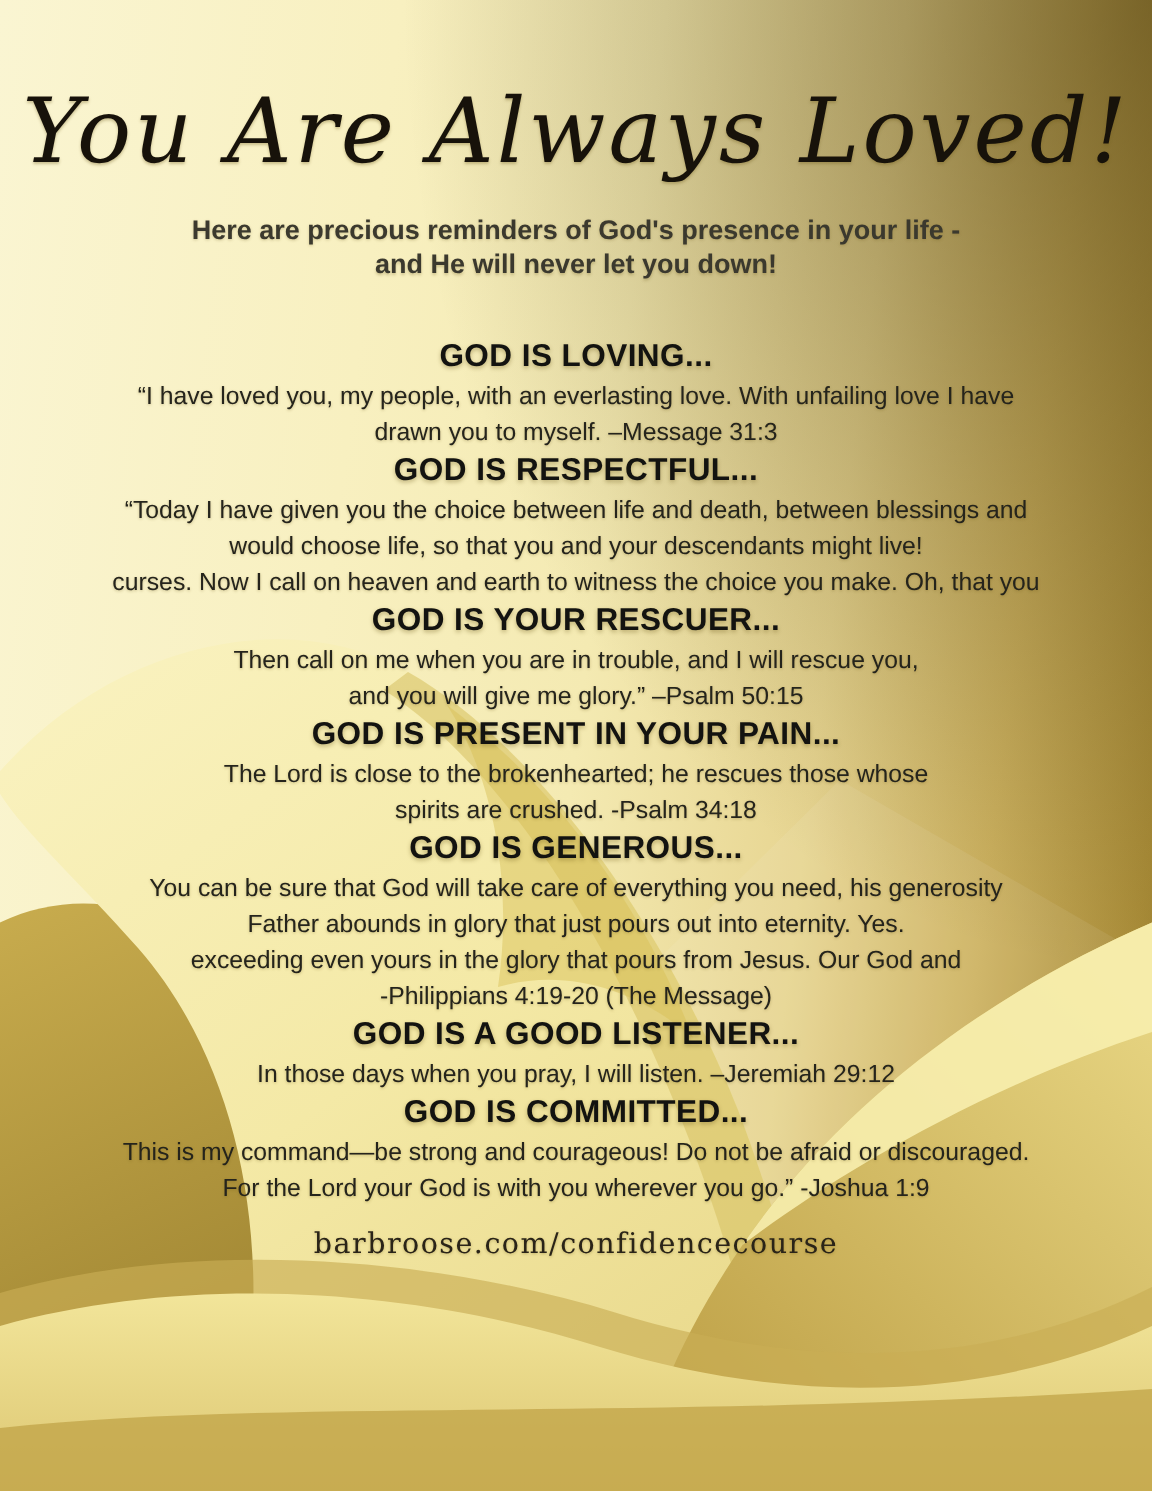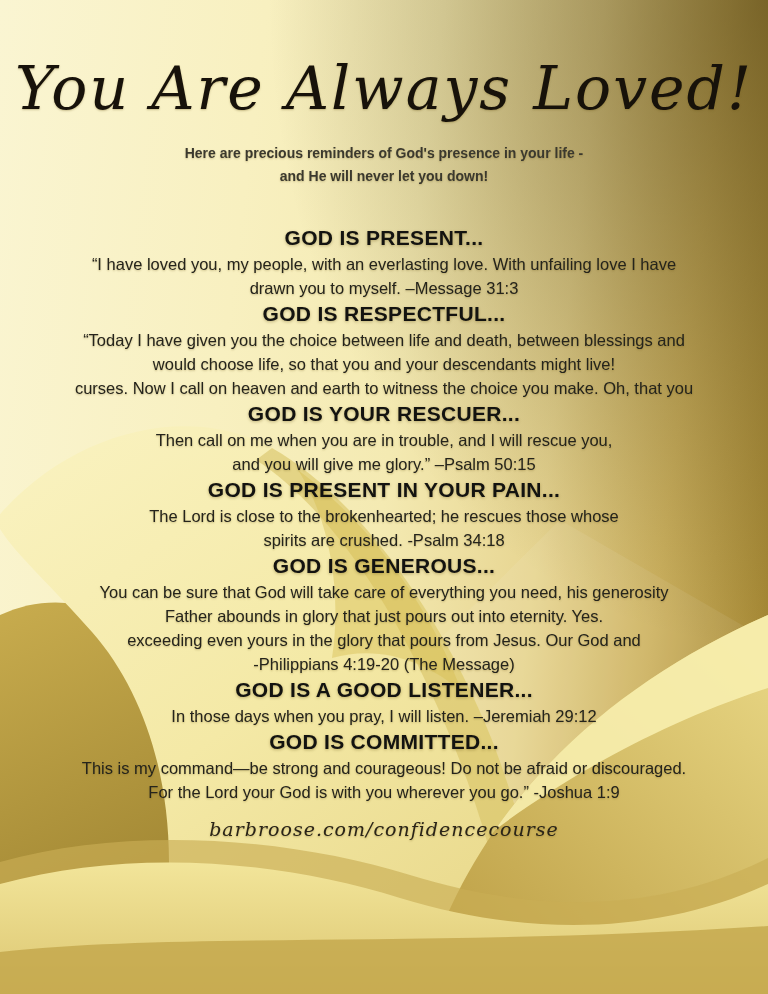--- a/index.html
+++ b/index.html
@@ -19,21 +19,21 @@
     font-family:"DejaVu Serif", serif;
     font-style:italic;
     font-size:60px;
     line-height:108px;
     color:#17120a;
     letter-spacing:2px;
     text-shadow:0 1px 2px rgba(110,90,25,0.35);
     white-space:nowrap;
   }
   .subtitle{
-    font-size:14px;
+    font-size:18px;
     line-height:23px;
     font-weight:700;
     color:#3b392e;
     text-shadow:0 1px 2px rgba(110,90,25,0.3);
   }
   .sections{margin-top:0;}
   .section{}
   .section:first-child{margin-top:36px;}
   .section-heading{
     font-size:21px;
@@ -46,21 +46,20 @@
   }
   .quote-line{
     font-size:16.5px;
     line-height:24px;
     color:#25241c;
     text-shadow:0 1px 2px rgba(105,85,20,0.32);
   }
   .footer-url{
     margin-top:14px;
     font-family:"DejaVu Serif", serif;
-    font-style:italic;
     font-size:19px;
     letter-spacing:1px;
     color:#2a2418;
     text-shadow:0 1px 2px rgba(105,85,20,0.35);
   }
 </style>
 </head>
 <body>
 
 <div class="page">
@@ -108,21 +107,21 @@
 
     <div class="title">You Are Always Loved!</div>
 
     <div class="subtitle">
       <div>Here are precious reminders of God's presence in your life -</div>
       <div>and He will never let you down!</div>
     </div>
 
     <div class="sections">
   <div class="section">
-    <div class="section-heading">GOD IS PRESENT...</div>
+    <div class="section-heading">GOD IS LOVING...</div>
     <div class="section-lines">
             <div class="quote-line">“I have loved you, my people, with an everlasting love. With unfailing love I have</div>
             <div class="quote-line">drawn you to myself. –Message 31:3</div>
           </div>
   </div>
 
   <div class="section">
     <div class="section-heading">GOD IS RESPECTFUL...</div>
     <div class="section-lines">
             <div class="quote-line">“Today I have given you the choice between life and death, between blessings and</div>

